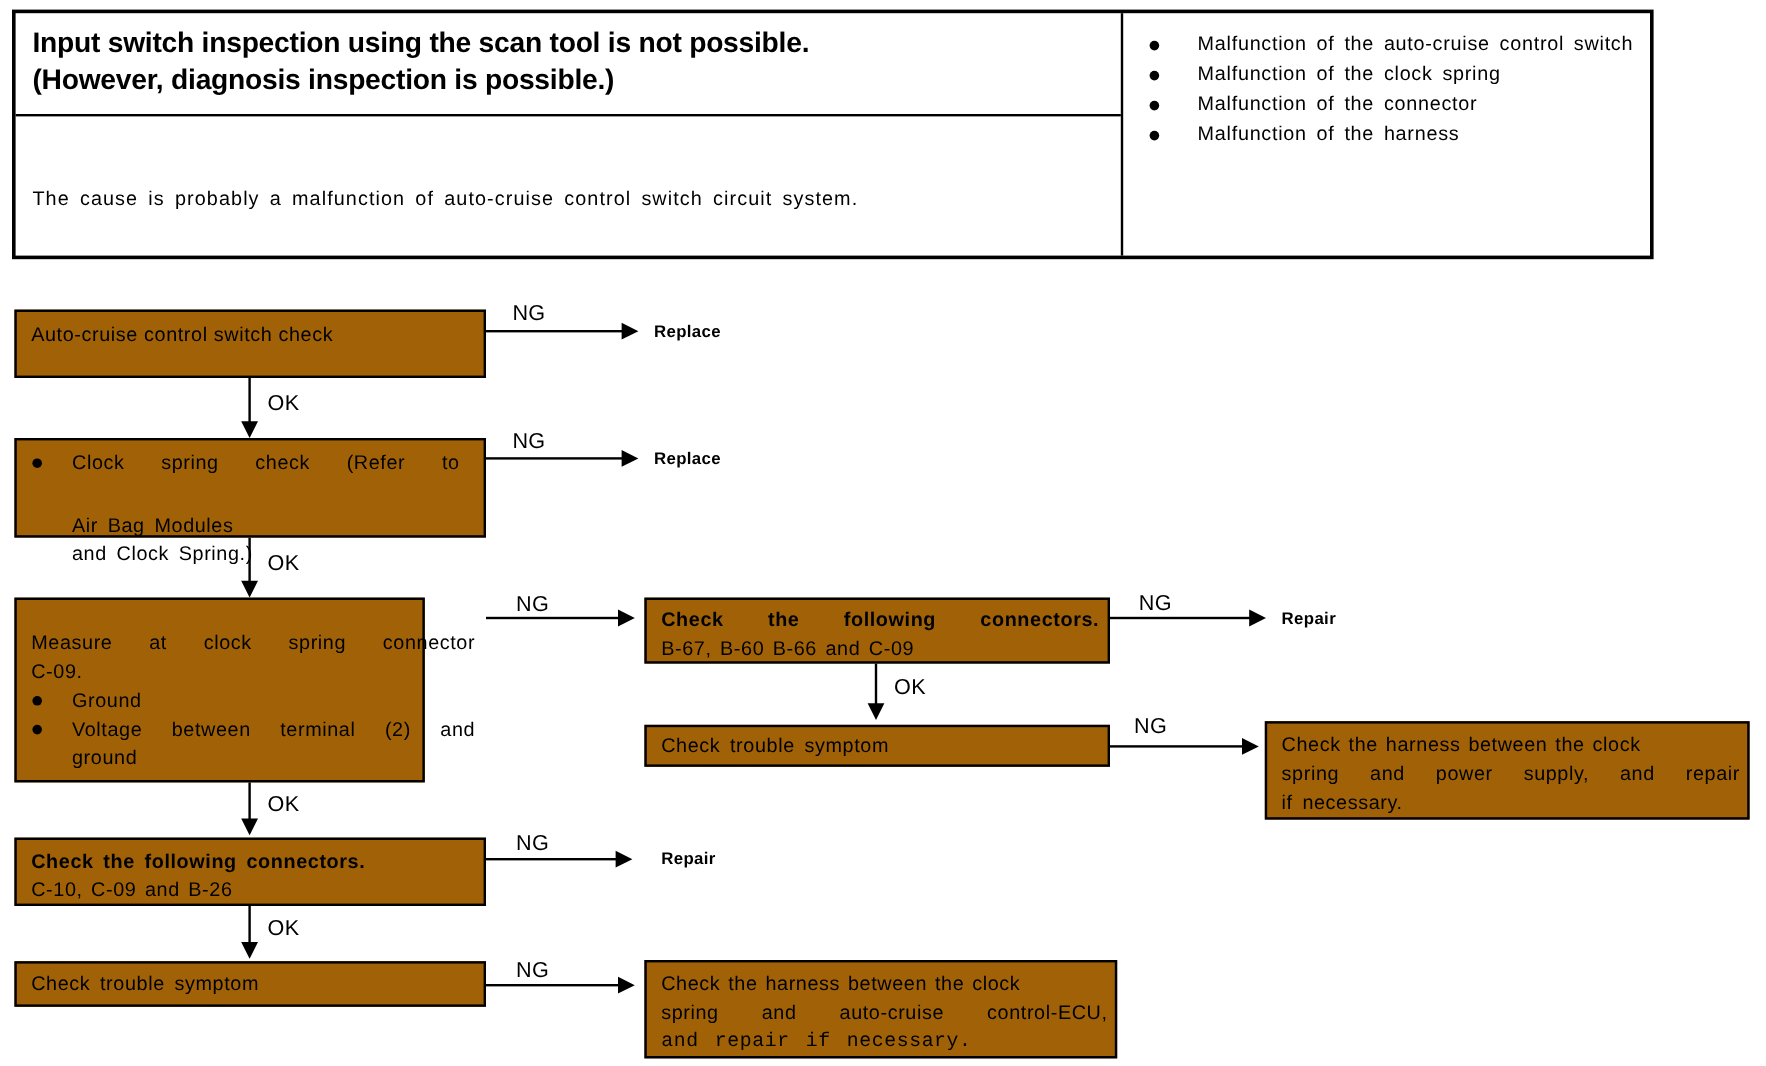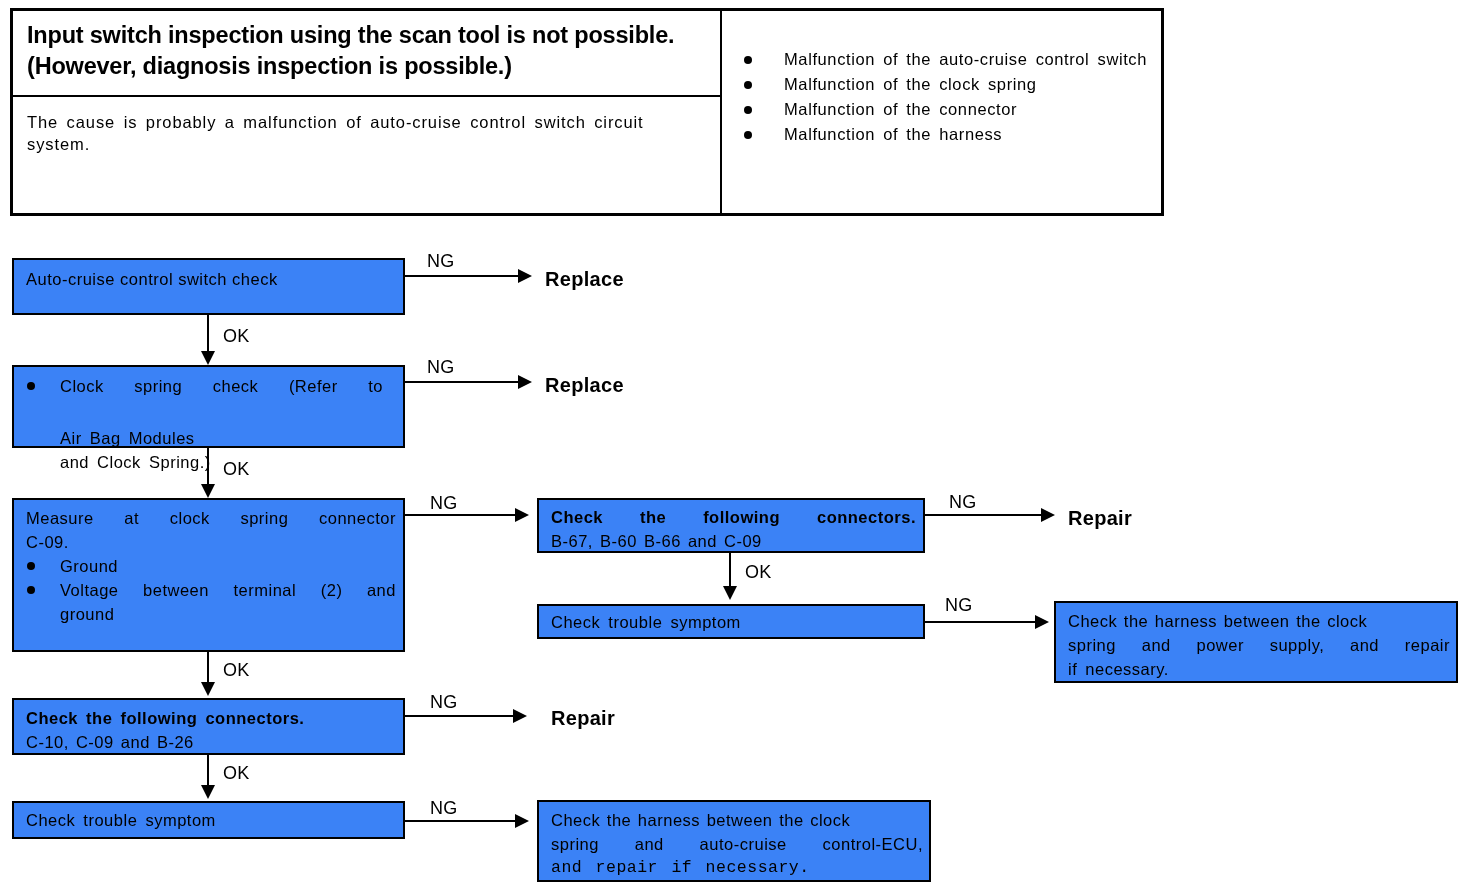--- a/index.html
+++ b/index.html
@@ -15,21 +15,21 @@
     font-family: "Liberation Sans", sans-serif;
     color: #000000;
     overflow: hidden;
   }
 
   
   .sym-table {
     position: absolute;
     left: 10px;
     top: 8px;
-    width: 1154px;
+    width: 1368px;
     height: 208px;
     border: 3px solid #000;
     box-sizing: border-box;
   }
   .sym-table-inner {
     display: flex;
     width: 100%;
     height: 100%;
   }
   .sym-col-left {
@@ -59,24 +59,24 @@
   }
   .sym-body {
     flex: 1;
     padding: 14px 14px 0 14px;
     font-size: 16.5px;
     line-height: 1.35;
   }
   .sym-body.left-text {
     letter-spacing: 0.9px;
     word-spacing: 3px;
+    margin-top: 44px;
   }
   .sym-body.right {
     padding-left: 20px;
-    margin-top: 22px;
   }
   .cause-list {
     list-style: none;
     margin: 0;
     padding: 0;
   }
   .cause-list li {
     position: relative;
     padding-left: 42px;
     font-size: 16.5px;
@@ -93,21 +93,21 @@
     height: 8px;
     border-radius: 50%;
     background: #000;
   }
 
   
   .fc-box {
     position: absolute;
     border: 2px solid #000;
     box-sizing: border-box;
-    background: #3b82f6;
+    background: #a16207;
     padding: 6px 10px 4px 12px;
     font-size: 16.5px;
     line-height: 24px;
     letter-spacing: 0.5px;
   }
   .fc-box .line {
     white-space: nowrap;
   }
   .fc-box .bold {
     font-weight: bold;
@@ -167,21 +167,21 @@
     border-top: 14px solid #000;
   }
   .edge-label {
     position: absolute;
     font-size: 18px;
     letter-spacing: 0.3px;
     line-height: 1;
   }
   .term-label {
     position: absolute;
-    font-size: 20px;
+    font-size: 14px;
     font-weight: bold;
     letter-spacing: 0.3px;
     line-height: 1;
   }
 </style>
 </head>
 <body>
 
 <div id="page">
 
@@ -239,21 +239,21 @@
 
   <div class="h-line" style="left:405px; top:381px; width:115px;"></div>
   <div class="arrow-right" style="left:518px; top:375px;"></div>
   <div class="edge-label" style="left:427px; top:358px;">NG</div>
   <div class="term-label" style="left:545px; top:375px;">Replace</div>
 
   <div class="v-line" style="left:207px; top:448px; height:38px;"></div>
   <div class="arrow-down" style="left:201px; top:484px;"></div>
   <div class="edge-label" style="left:223px; top:460px;">OK</div>
 
-  <div class="fc-box" style="left:12px; top:498px; width:393px; height:154px; padding-top:6px;">
+  <div class="fc-box" style="left:12px; top:498px; width:342px; height:154px; padding-top:24px;">
     <div class="spread line" style="width:370px;">
       <span>Measure</span>
       <span>at</span>
       <span>clock</span>
       <span>spring</span>
       <span>connector</span>
     </div>
     <div class="line">C-09.</div>
     <ul class="blist">
       <li>

